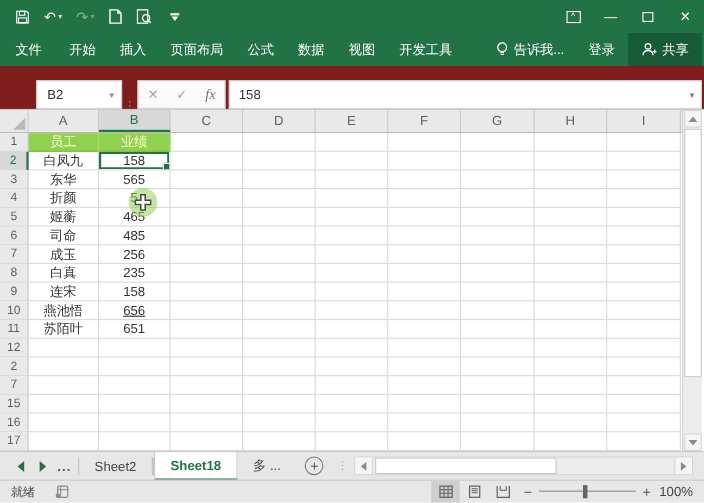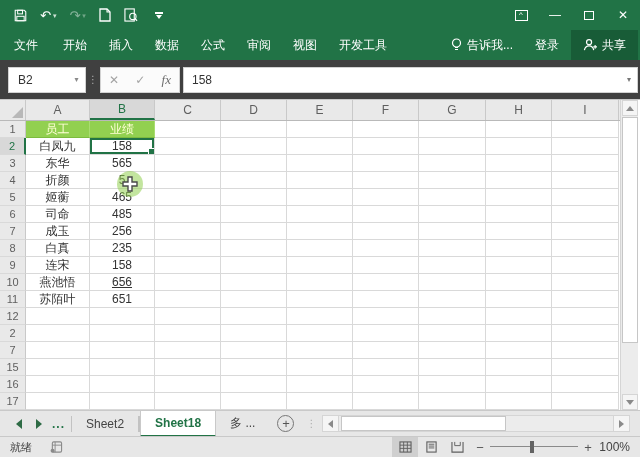--- a/index.html
+++ b/index.html
@@ -26,21 +26,21 @@
   .maxi { width:10px; height:9px; border:1px solid #fff; }
   
   .ribbonbar { position:absolute; top:30px; left:0; right:0; height:30px; background:#217346; display:flex; align-items:center; color:#fff; font-size:12px; }
   .rtab { padding:0 11px; height:30px; display:flex; align-items:center; white-space:nowrap; }
   .rtab-file { padding:0 14px; }
   .right-group { margin-left:auto; display:flex; align-items:center; }
   .tellme { display:flex; align-items:center; gap:5px; padding:0 10px; white-space:nowrap; }
   .signin { padding:0 12px; white-space:nowrap; }
   .share-btn { display:flex; align-items:center; gap:5px; background:#185c37; height:30px; padding:0 12px; margin-right:2px; white-space:nowrap; }
   
-  .formulabar { position:absolute; top:60px; left:0; right:0; height:40px; background:#404040; border-bottom:1px solid #c9c9c9; display:flex; align-items:center; }
+  .formulabar { position:absolute; top:60px; left:0; right:0; height:40px; background:#7f1d1d; border-bottom:1px solid #c9c9c9; display:flex; align-items:flex-end;padding-left:25px; }
   .namebox { margin-left:8px; width:78px; height:26px; background:#fff; border:1px solid #d2d2d2; display:flex; align-items:center; font-size:12px; color:#333; }
   .namebox .nb-text { flex:1; padding-left:9px; }
   .namebox .nb-arrow { width:17px; text-align:center; color:#8a8a8a; font-size:8px; }
   .fb-dots { width:14px; text-align:center; color:#adadad; font-size:10px; letter-spacing:0; line-height:4px; }
   .fx-box { width:80px; height:26px; background:#fbfbfb; border:1px solid #d2d2d2; display:flex; align-items:center; justify-content:space-around; }
   .fx-btn { color:#a3a3a3; font-size:12px; }
   .fx-italic { font-family:"Liberation Serif","DejaVu Serif",serif; font-style:italic; color:#6e6e6e; font-size:13px; }
   .formula-input { flex:1; height:26px; margin-left:3px; margin-right:2px; background:#fff; border:1px solid #d2d2d2; display:flex; align-items:center; font-size:12px; color:#333; }
   .formula-input .fi-text { flex:1; padding-left:8px; }
   .fi-chevron { width:16px; color:#777; font-size:8px; text-align:center; }
@@ -146,23 +146,23 @@
       </span>
     <span class="win-btn">✕</span>
   </div>
 </div>
 
 <div class="ribbonbar">
   <div id="ribbon-tabs" style="display:flex; align-items:center; height:30px;">
       <span class="rtab rtab-file">文件</span>
       <span class="rtab">开始</span>
       <span class="rtab">插入</span>
+      <span class="rtab">页面布局</span>
+      <span class="rtab">公式</span>
       <span class="rtab">数据</span>
-      <span class="rtab">公式</span>
-      <span class="rtab">审阅</span>
       <span class="rtab">视图</span>
       <span class="rtab">开发工具</span>
     </div>
   <div class="right-group">
     <span class="tellme">
       <svg width="11" height="14" viewBox="0 0 11 14">
           <circle cx="5.5" cy="5" r="4" fill="none" stroke="#fff" stroke-width="1.2"></circle>
           <path d="M4 9.5h3M4 11.5h3" stroke="#fff" stroke-width="1.2"></path>
         </svg>
       <span>告诉我...</span>

